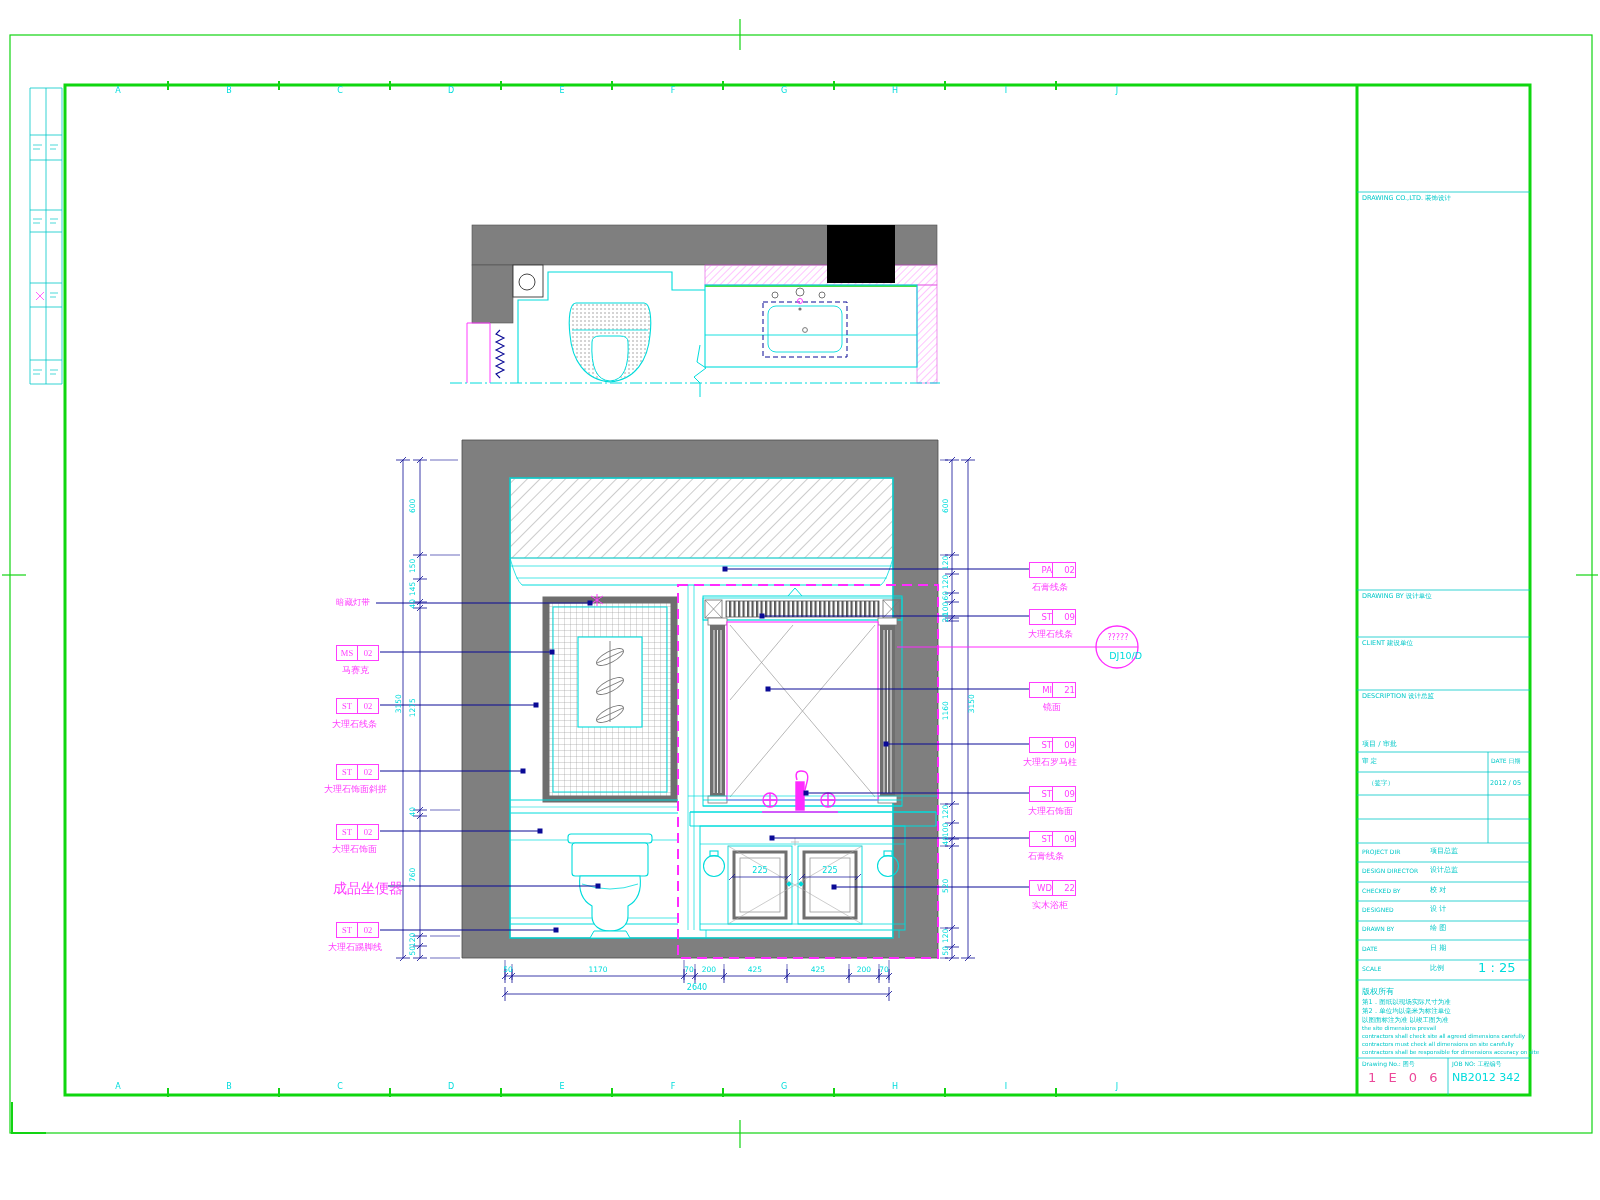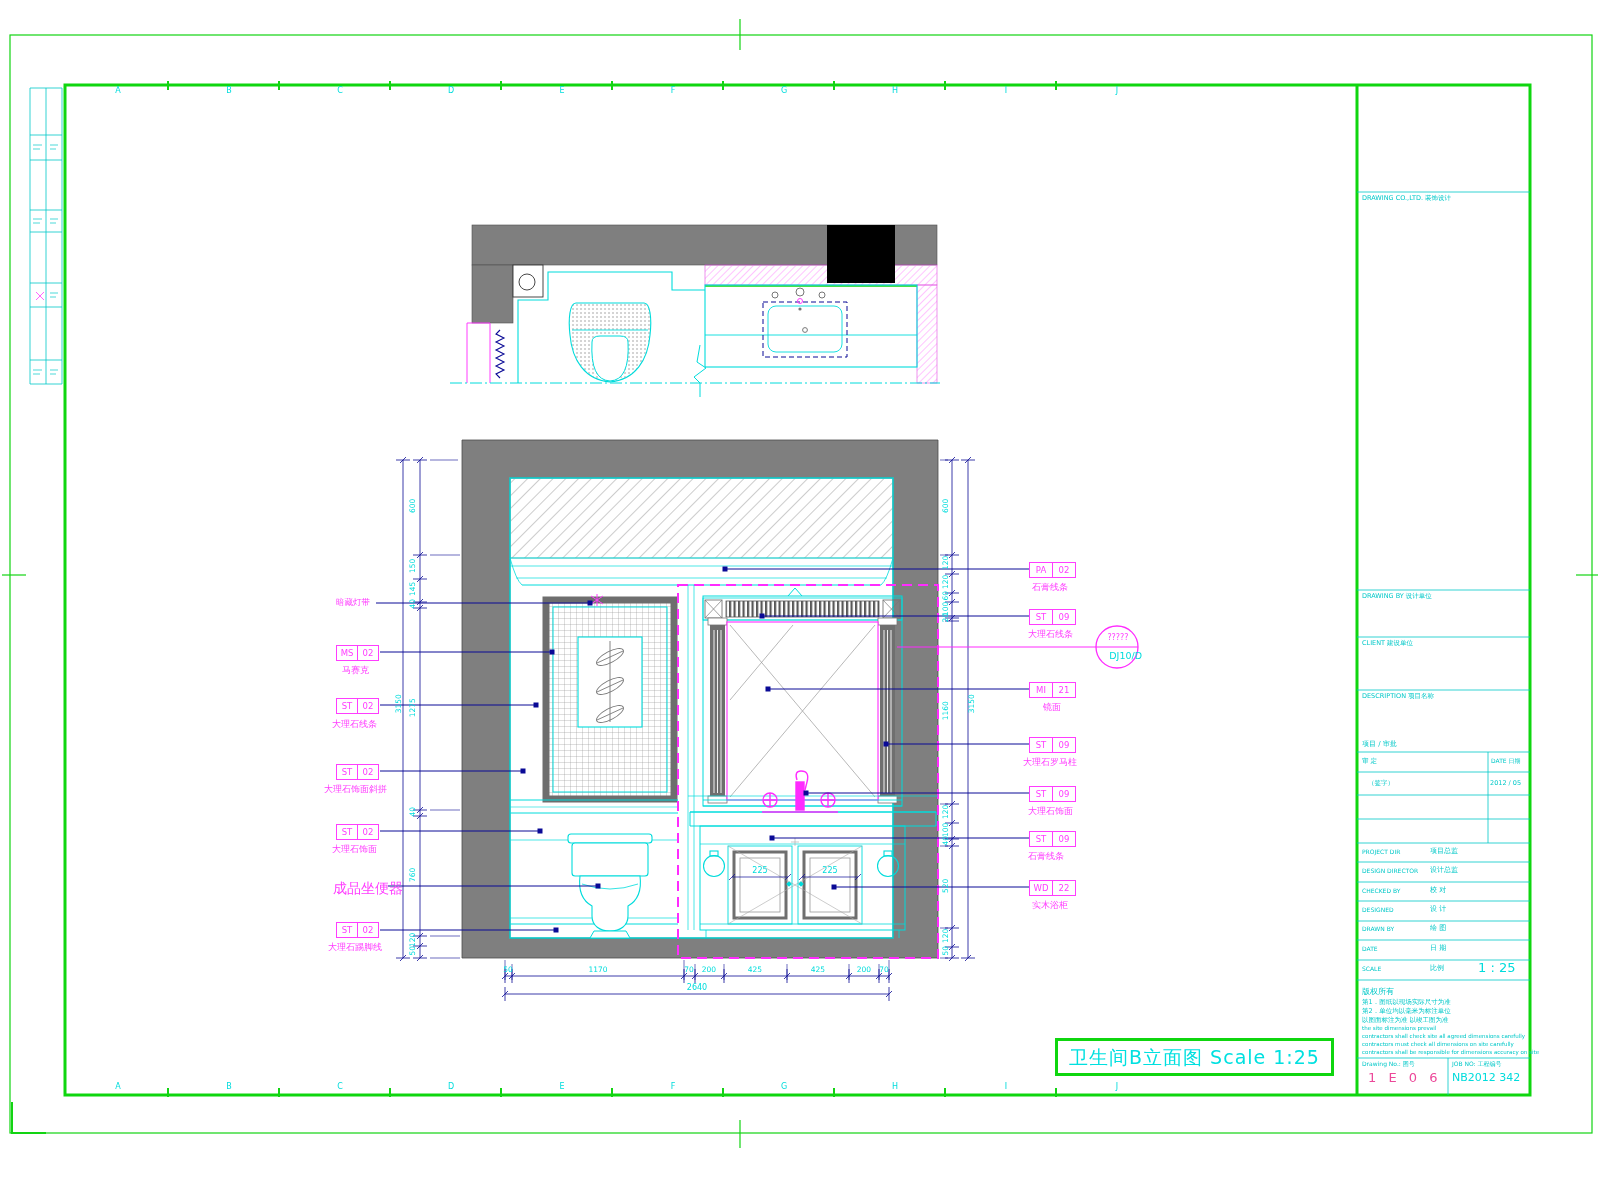--- a/index.html
+++ b/index.html
@@ -5,21 +5,21 @@
   html,body{margin:0;padding:0;background:#fff;}
   #sheet{position:relative;width:1600px;height:1200px;background:#ffffff;overflow:hidden;
          font-family:"DejaVu Sans",sans-serif;}
   .t{position:absolute;color:#00dcdc;white-space:nowrap;line-height:1;}
   .m{color:#ff3dff;}
   .rot{transform:rotate(-90deg);transform-origin:center;text-align:center;width:40px;}
   .dim{font-size:7.5px;color:#00dcdc;text-align:center;}
   .lb{position:absolute;display:flex;border:1px solid #ff3dff;background:#fff;height:14px;}
   .lb span{display:block;text-align:center;font-size:8.5px;color:#ff3dff;line-height:14px;}
   .lb span:first-child{border-right:1px solid #ff3dff;}
-  .lb.lw span{width:20px;} .lb.rw span{width:22px;}
+  .lb.lw span{width:20px;font-family:Liberation Serif, serif;} .lb.rw span{width:22px;text-align:right;}
   .gl{position:absolute;width:12px;text-align:center;font-size:8px;color:#00dcdc;}
   .gtick{position:absolute;width:2px;height:9px;background:#12d412;}
   .tbl{font-size:6.5px;color:#00c8c8;}
   svg{position:absolute;left:0;top:0;}
 </style>
 </head>
 <body>
 
 <div id="sheet">
 
@@ -426,28 +426,25 @@
 <span class="t dim" style="left:849px;top:966px;width:30px">200</span>
 <span class="t dim" style="left:869px;top:966px;width:30px">70</span>
 <span class="t dim" style="left:672px;top:984px;width:50px;font-size:8px">2640</span>
 
 <span class="t dim" style="left:746px;top:867px;width:28px;font-size:8px">225</span>
 <span class="t dim" style="left:816px;top:867px;width:28px;font-size:8px">225</span>
 
 <span class="t m" style="left:1096px;top:634px;width:44px;text-align:center;font-size:8px">?????</span>
 <span class="t" style="left:1094px;top:651px;width:48px;text-align:right;font-size:9.5px">DJ10/D</span>
 
-<div style="position:absolute;left:1055px;top:1038px;width:273px;height:32px;border:3px solid #0fd60f;">
-  <div class="t" style="position:static;text-align:center;line-height:32px;font-size:19px;letter-spacing:1px;color:#00e0e0;">卫生间B立面图 Scale 1:25</div>
-</div>
 
 <span class="t tbl" style="left:1362px;top:195px">DRAWING CO.,LTD.  装饰设计</span>
 <span class="t tbl" style="left:1362px;top:593px">DRAWING BY  设计单位</span>
 <span class="t tbl" style="left:1362px;top:640px">CLIENT  建设单位</span>
-<span class="t tbl" style="left:1362px;top:693px">DESCRIPTION  项目名称</span>
+<span class="t tbl" style="left:1362px;top:693px">DESCRIPTION  设计总监</span>
 <span class="t tbl" style="left:1362px;top:741px;font-size:7px">项目 / 审批</span>
 <span class="t tbl" style="left:1362px;top:758px">审 定</span>
 <span class="t tbl" style="left:1491px;top:758px;font-size:6px">DATE 日期</span>
 <span class="t tbl" style="left:1368px;top:780px">（签字）</span>
 <span class="t tbl" style="left:1490px;top:780px;font-size:6.5px">2012 / 05</span>
 
 <span class="t tbl" style="left:1362px;top:849px;font-size:6px">PROJECT DIR</span>
 <span class="t tbl" style="left:1430px;top:848px;font-size:7px">项目总监</span>
 <span class="t tbl" style="left:1362px;top:868px;font-size:6px">DESIGN DIRECTOR</span>
 <span class="t tbl" style="left:1430px;top:867px;font-size:7px">设计总监</span>

